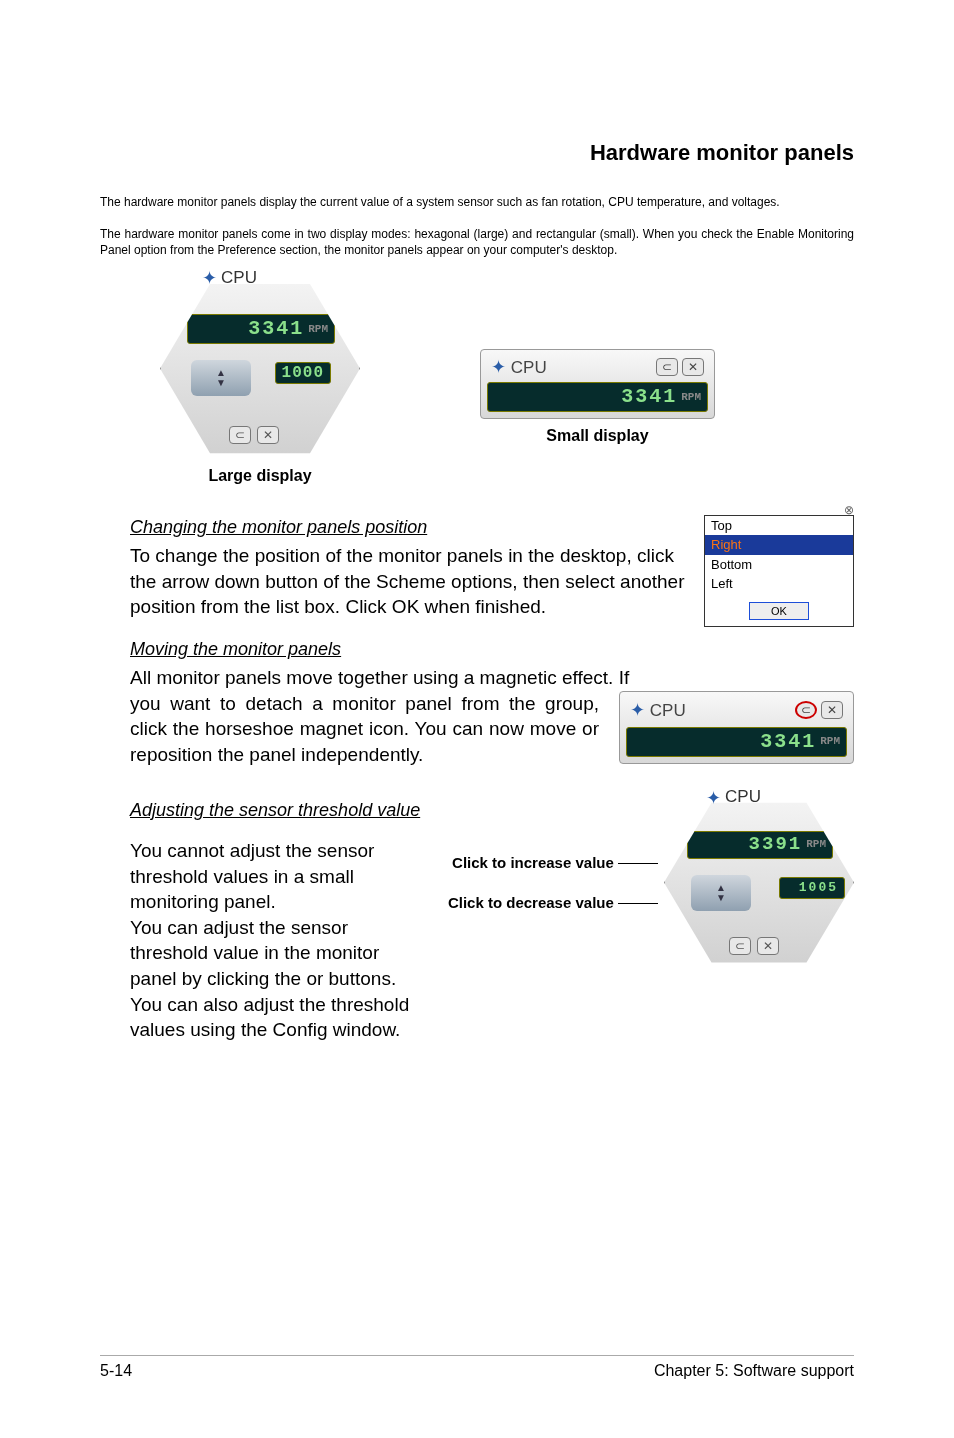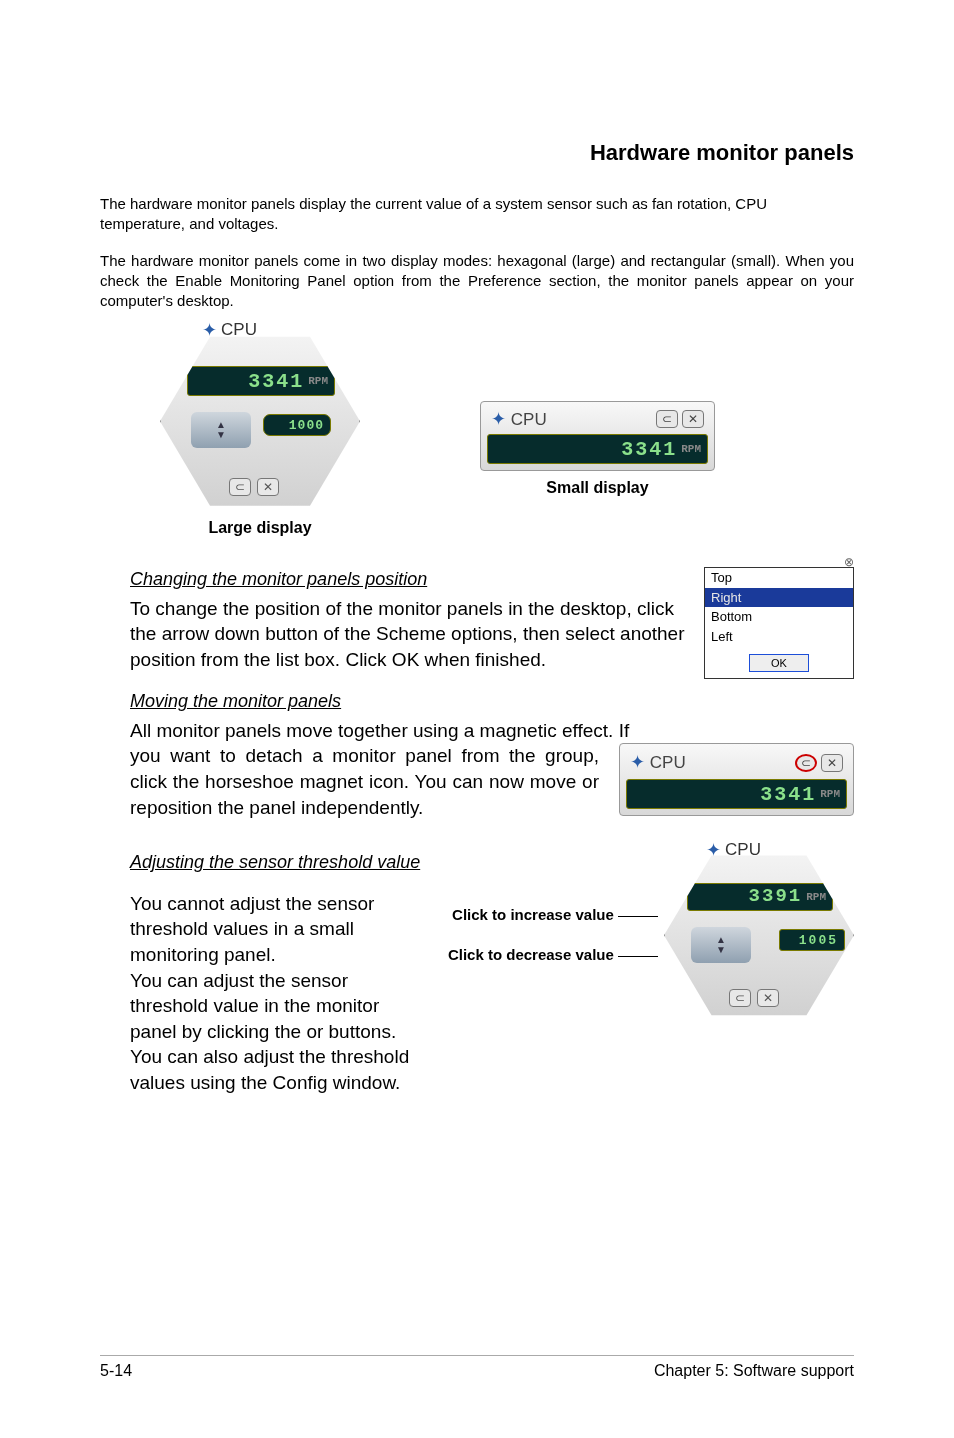--- a/index.html
+++ b/index.html
@@ -12,21 +12,21 @@
     position: relative;
     padding: 140px 100px 60px 100px;
   }
   .page-title {
     font-size: 22px;
     font-weight: bold;
     margin-bottom: 28px;
     text-align: right;
   }
   .para {
-    font-size: 15px;
+    font-size: 12px;
     line-height: 1.35;
     margin-bottom: 16px;
   }
   .justify { text-align: justify; }
   .figures-row {
     display: flex;
     align-items: flex-end;
     justify-content: flex-start;
     gap: 120px;
     margin: 20px 0 30px 60px;
@@ -99,22 +99,22 @@
     font-weight: bold;
     letter-spacing: 2px;
     display:flex; align-items:center; justify-content:flex-end;
     padding: 2px 6px;
   }
   .hex-lcd-big {
     position:absolute; top:34px; left:26px; width:148px; height:30px;
     font-size:20px;
   }
   .hex-lcd-small {
-    position:absolute; top:82px; right:28px; width:68px; height:22px;
-    font-size:13px; letter-spacing:1px;border-radius:7px;
+    position:absolute; top:82px; right:28px; width:56px; height:22px;
+    font-size:16px; letter-spacing:1px;
   }
   .unit-rpm { color:#888; font-size:11px; margin-left:4px; letter-spacing:0; }
   .hex-arrows {
     position:absolute; top:80px; left:30px; width:60px; height:36px;
     background: linear-gradient(#cfd6dd,#8fa0b0);
     border-radius:6px;
     display:flex; flex-direction:column; align-items:center; justify-content:center;
   }
   .arrow-small { font-size:10px; color:#334; line-height:1; }
   .hex-icons {
@@ -152,21 +152,21 @@
   
   .listbox-wrap { width:150px; }
   .listbox {
     border:1px solid #333; background:#fff; font-size:13px;
     position:relative;
   }
   .lb-close {
     position:absolute; top:-14px; right:-1px; font-size:12px; color:#666;
   }
   .lb-item { padding:1px 6px; }
-  .lb-sel { background:#1a3a9a; color:#e5e5e5; }
+  .lb-sel { background:#1a3a9a; color:#f97316; }
   .lb-ok {
     display:block; margin:8px auto 6px auto;
     width:60px; height:18px; font-size:11px;
     background:#eee; border:1px solid #1d4ed8;
   }
 
   
   .adjust-fig { display:flex; align-items:center; }
   .adj-labels { font-size:15px; font-weight:bold; text-align:right; line-height:1.2; margin-right:6px; }
   .adj-line { width:40px; height:1px; background:#000; display:inline-block; vertical-align:middle; }

